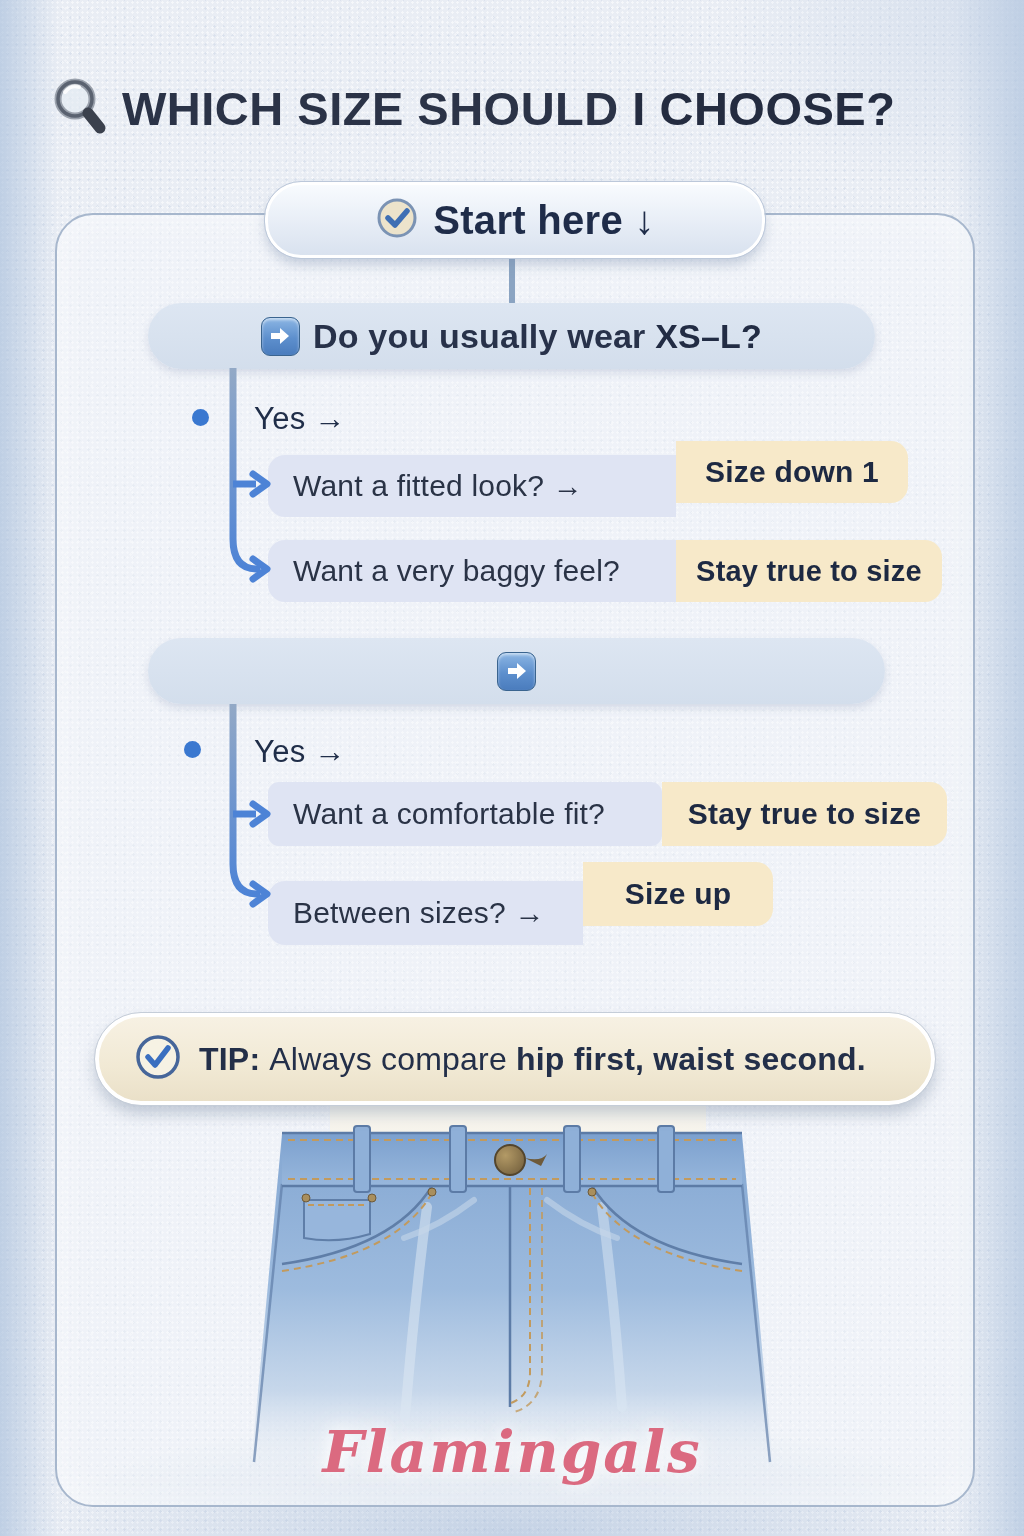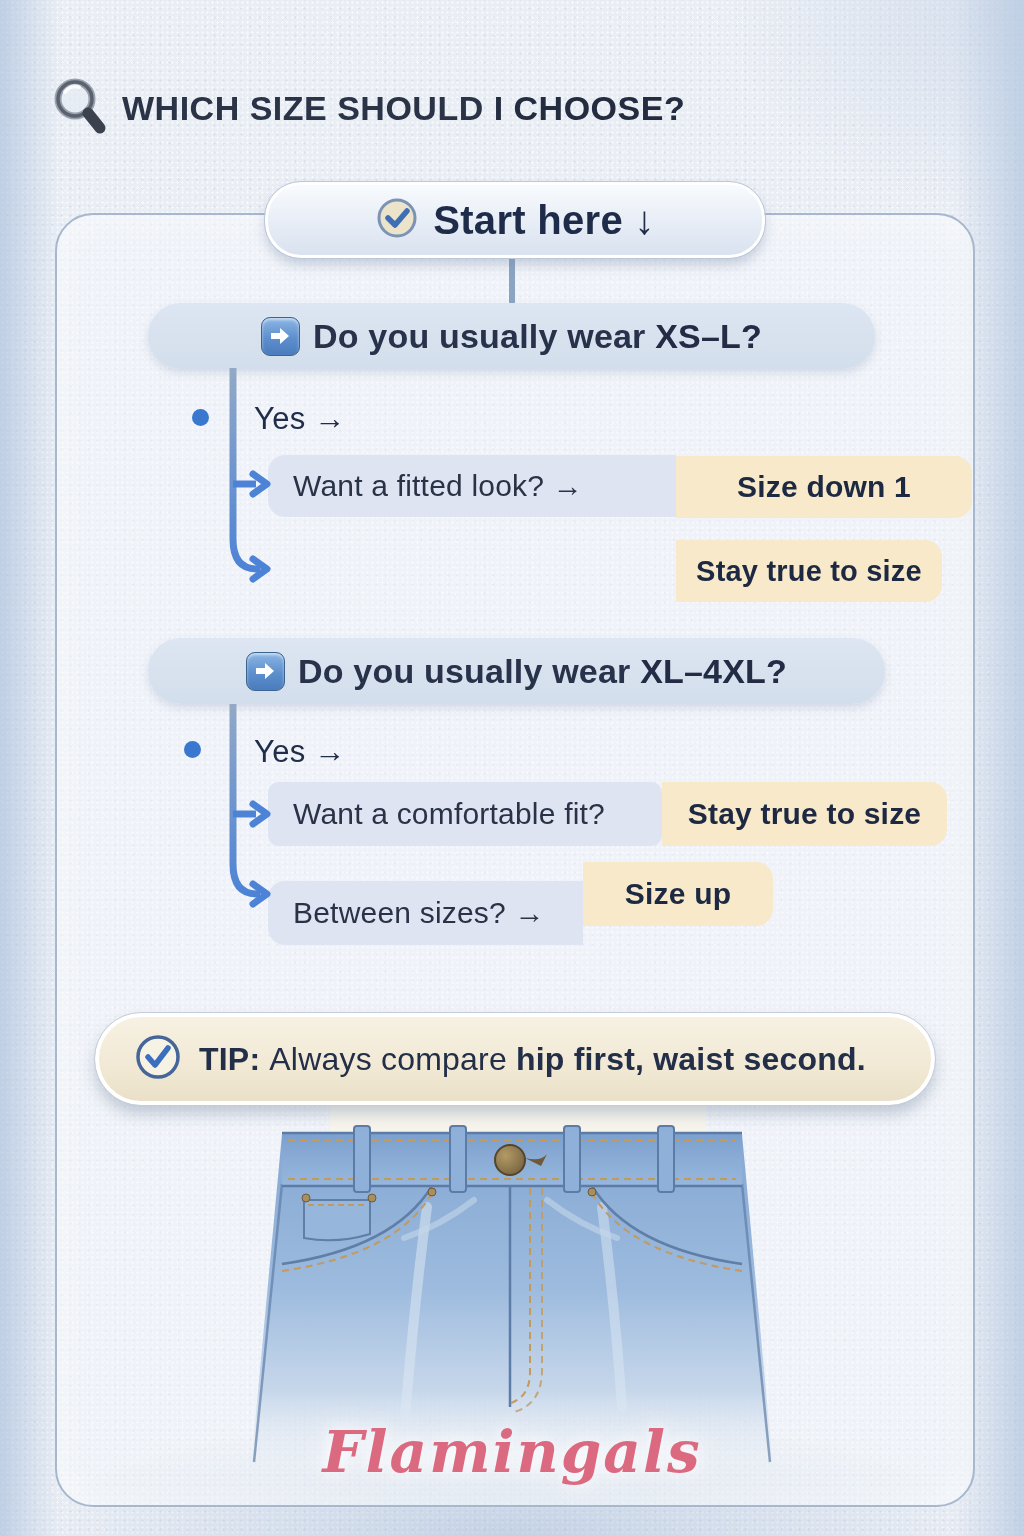--- a/index.html
+++ b/index.html
@@ -39,21 +39,21 @@
     position:absolute;right:0;top:0;width:300px;height:220px;z-index:0;pointer-events:none;
     background:radial-gradient(ellipse at 100% 0%, rgba(190,206,228,.5), rgba(190,206,228,0) 70%);
   }
 
   
   .title-row{
     position:absolute;left:48px;top:70px;width:930px;height:76px;z-index:4;
     display:flex;align-items:center;gap:10px;
   }
   .title-text{
-    font-size:34px;letter-spacing:.5px;color:#2b3347;font-weight:600;white-space:nowrap;
+    font-size:47px;letter-spacing:.5px;color:#2b3347;font-weight:600;white-space:nowrap;
   }
   .title-text b{font-weight:800;color:#242c40;}
 
   
   .flow-box{
     position:absolute;left:55px;top:213px;width:916px;height:1290px;z-index:1;
     border:2.5px solid #a7b7cd;border-radius:38px;
     background:rgba(249,251,253,.42);
     box-shadow:inset 0 0 40px rgba(255,255,255,.5);
   }
@@ -206,35 +206,37 @@
     <path d="M11,116 H34" fill="none" stroke="#4d83d6" stroke-width="7"></path>
     <path d="M31,106 L45,116 L31,126" fill="none" stroke="#4d83d6" stroke-width="7" stroke-linecap="round" stroke-linejoin="round"></path>
     <path d="M31,191 L45,201 L31,211" fill="none" stroke="#4d83d6" stroke-width="7" stroke-linecap="round" stroke-linejoin="round"></path>
   </svg>
   <div class="bullet-dot" style="left:192px;top:409px;"></div>
   <div class="yes-label" style="left:254px;top:401px;">Yes →</div>
 
   <div class="cond-pill" style="left:268px;top:455px;width:408px;height:62px;">
     <span class="cond-label">Want a fitted look? →</span>
   </div>
-  <div class="result-pill" style="left:676px;top:456px;width:296px;height:62px;">
+  <div class="result-pill" style="left:676px;top:441px;width:232px;height:62px;">
     <span class="result-label">Size down 1</span>
   </div>
 
+  <div class="cond-pill" style="left:268px;top:540px;width:408px;height:62px;">
+    <span class="cond-label">Want a very baggy feel?</span>
+  </div>
   <div class="result-pill" style="left:676px;top:540px;width:266px;height:62px;">
     <span class="result-label" style="font-size:29px;">Stay true to size</span>
   </div>
 
   <div class="question-pill q2">
     <span class="arrow-sq">
       <svg width="24" height="24" viewBox="0 0 24 24">
         <path d="M3,9 h9 v-5 l9,8 l-9,8 v-5 h-9 z" fill="#ffffff"></path>
       </svg>
     </span>
-    <span class="question-label"><span>Do you usually wear </span><b>XL–4XL?</b></span>
   </div>
 
   <svg class="branch-svg" style="left:222px;top:704px;" width="66" height="214" viewBox="0 0 66 214">
     <defs>
       <linearGradient id="g2" x1="0" y1="0" x2="0" y2="1">
         <stop offset="0" stop-color="#93a9c6"></stop>
           <stop offset="1" stop-color="#4d83d6"></stop>
       </linearGradient>
     </defs>
     <path d="M11,0 V160 Q11,190 35,190" fill="none" stroke="url(#g2)" stroke-width="7" stroke-linecap="round"></path>

